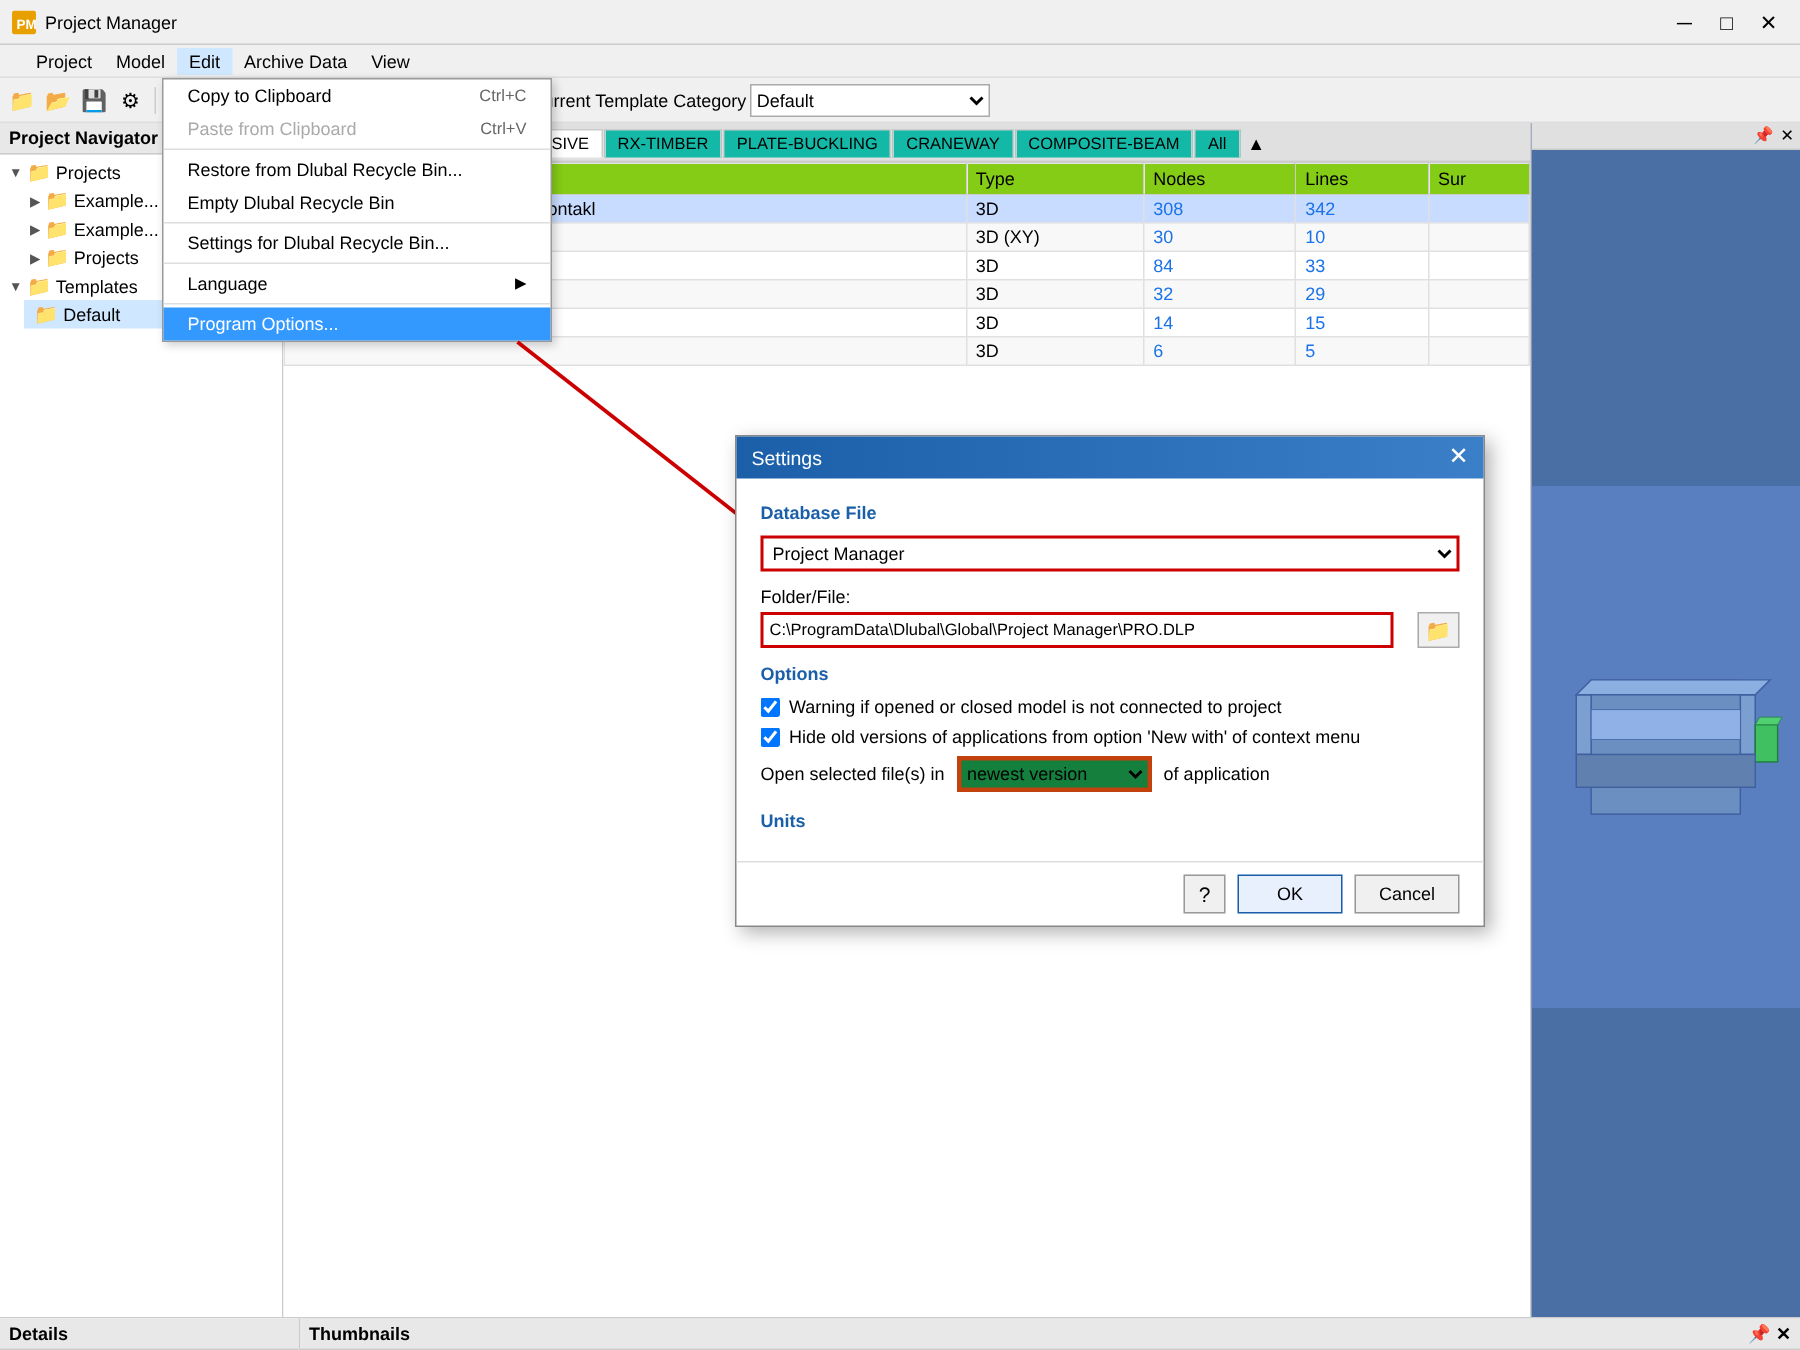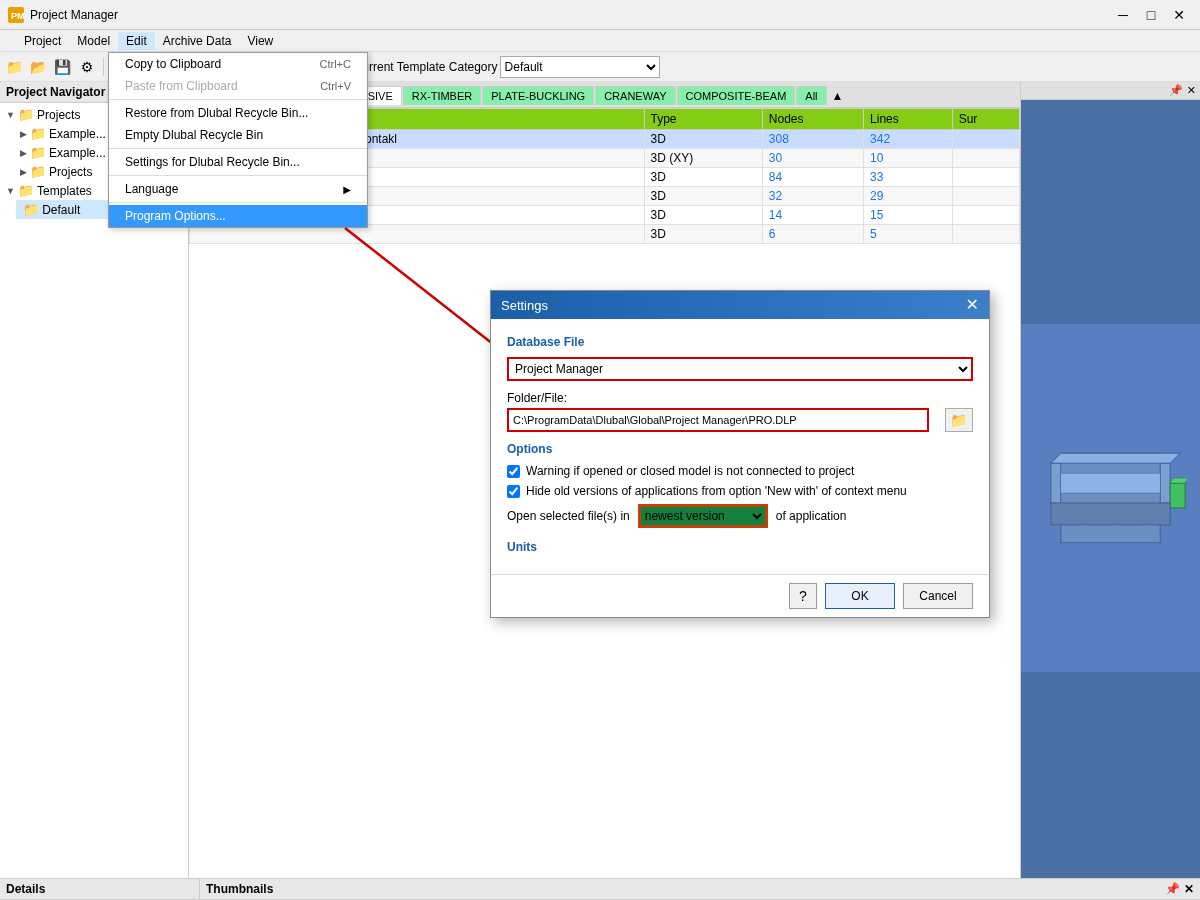--- a/index.html
+++ b/index.html
@@ -35,21 +35,21 @@
     .tree-item.selected { background: #d0e8ff; }
     .tree-indent1 { margin-left: 14px; }
     .folder-icon { color: #e8a000; font-size: 13px; }
     .expand-icon { font-size: 9px; color: #555; }
 
     
     #center-panel { flex: 1; display: flex; flex-direction: column; background: #f5f5f5; overflow: hidden; }
 
     
     #tabs { background: #e0e0e0; display: flex; align-items: center; border-bottom: 1px solid #ccc; padding: 2px 2px 0; overflow: hidden; height: 26px; }
-    .tab { padding: 3px 8px; font-size: 11px; cursor: pointer; border: 1px solid #ccc; border-bottom: none; background: #86efac; margin-right: 1px; white-space: nowrap; }
+    .tab { padding: 3px 8px; font-size: 11px; cursor: pointer; border: 1px solid #ccc; border-bottom: none; background: #14b8a6; margin-right: 1px; white-space: nowrap; }
     .tab.active { background: white; }
     .tab-scroll { background: transparent; border: none; cursor: pointer; font-size: 12px; padding: 0 4px; }
 
     
     #table-area { flex: 1; overflow: auto; background: white; }
     table { width: 100%; border-collapse: collapse; font-size: 12px; }
     th { background: #84cc16; border: 1px solid #ccc; padding: 3px 6px; text-align: left; font-weight: normal; position: sticky; top: 0; }
     td { border: 1px solid #e0e0e0; padding: 2px 6px; }
     tr:nth-child(even) { background: #f8f8f8; }
     tr.selected { background: #c8dcff; }

